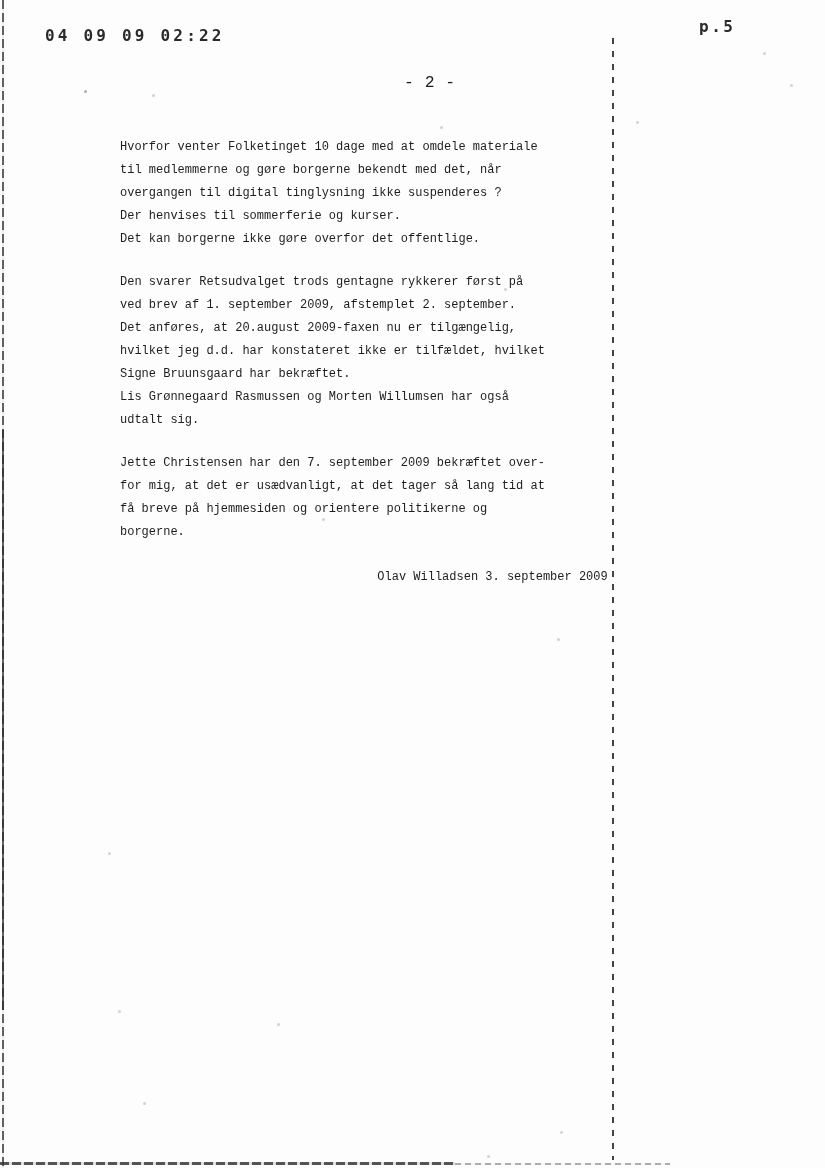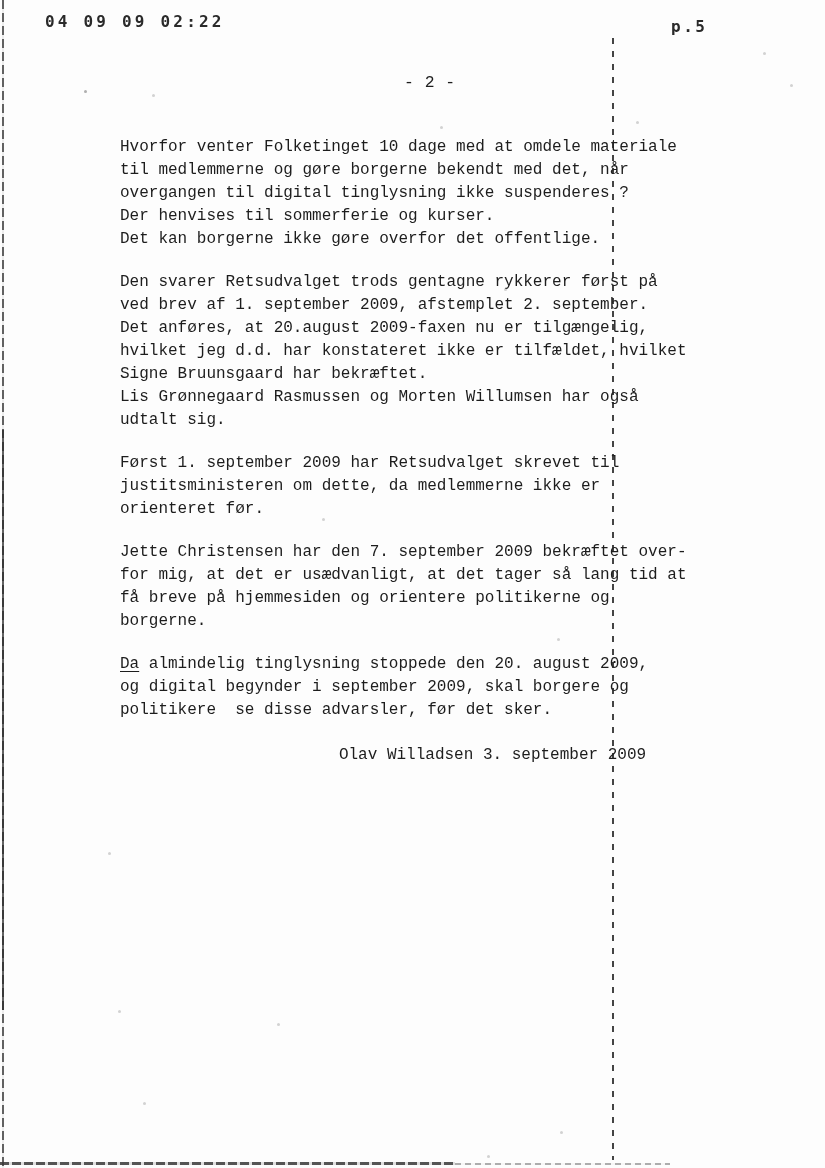--- a/index.html
+++ b/index.html
@@ -15,31 +15,31 @@
     background: #fdfdfd;
     overflow: hidden;
     font-family: "Liberation Mono", "DejaVu Sans Mono", monospace;
     color: #1d1d1d;
   }
 
   
   .fax-timestamp {
     position: absolute;
     left: 45px;
-    top: 12px;
+    top: 26px;
     font-family: "DejaVu Sans Mono", monospace;
     font-size: 16px;
     font-weight: bold;
     letter-spacing: 3.2px;
     color: #2a2a2a;
     white-space: pre;
   }
   .fax-page-indicator {
     position: absolute;
-    left: 671px;
+    left: 699px;
     top: 17px;
     font-family: "DejaVu Sans Mono", monospace;
     font-size: 16px;
     font-weight: bold;
     letter-spacing: 2.5px;
     color: #2a2a2a;
   }
 
   .page-number {
     position: absolute;
@@ -52,21 +52,21 @@
   }
 
   .letter-body {
     position: absolute;
     left: 120px;
     top: 136px;
     width: 600px;
   }
   .letter-body p {
     margin: 0 0 20px 0;
-    font-size: 16px;
+    font-size: 12px;
     line-height: 23px;
     white-space: pre;
     color: #1d1d1d;
   }
   .underlined {
     text-decoration: underline;
     text-underline-offset: 3px;
   }
   .signature-line {
     margin-top: 22px !important;
@@ -123,30 +123,24 @@
 overgangen til digital tinglysning ikke suspenderes ?
 Der henvises til sommerferie og kurser.
 Det kan borgerne ikke gøre overfor det offentlige.</p>
     <p>Den svarer Retsudvalget trods gentagne rykkerer først på
 ved brev af 1. september 2009, afstemplet 2. september.
 Det anføres, at 20.august 2009-faxen nu er tilgængelig,
 hvilket jeg d.d. har konstateret ikke er tilfældet, hvilket
 Signe Bruunsgaard har bekræftet.
 Lis Grønnegaard Rasmussen og Morten Willumsen har også
 udtalt sig.</p>
-    <p>Først 1. september 2009 har Retsudvalget skrevet til
-justitsministeren om dette, da medlemmerne ikke er
-orienteret før.</p>
     <p>Jette Christensen har den 7. september 2009 bekræftet over-
 for mig, at det er usædvanligt, at det tager så lang tid at
 få breve på hjemmesiden og orientere politikerne og
 borgerne.</p>
-    <p><span class="underlined">Da</span><span> almindelig tinglysning stoppede den 20. august 2009,
-og digital begynder i september 2009, skal borgere og
-politikere  se disse advarsler, før det sker.</span></p>
     <p class="signature-line">Olav Willadsen 3. september 2009</p>
   </div>
 
   <div class="artifact left-edge-line"></div>
   <div class="artifact left-edge-line-solid"></div>
   <div class="artifact center-dashed-line"></div>
   <div class="artifact bottom-line-dark"></div>
   <div class="artifact bottom-line-light"></div>
 
   <div class="artifact speckle" style="left:84px;  top:90px;"></div>

